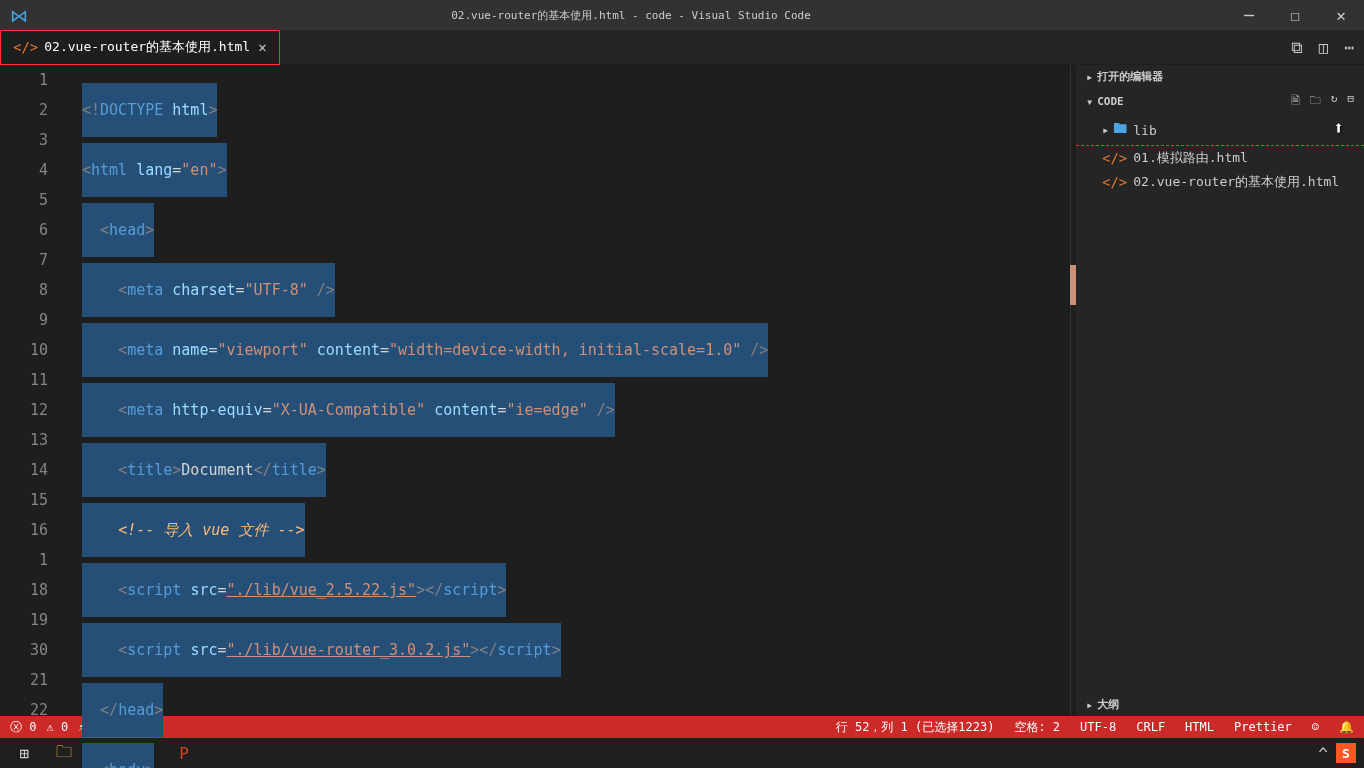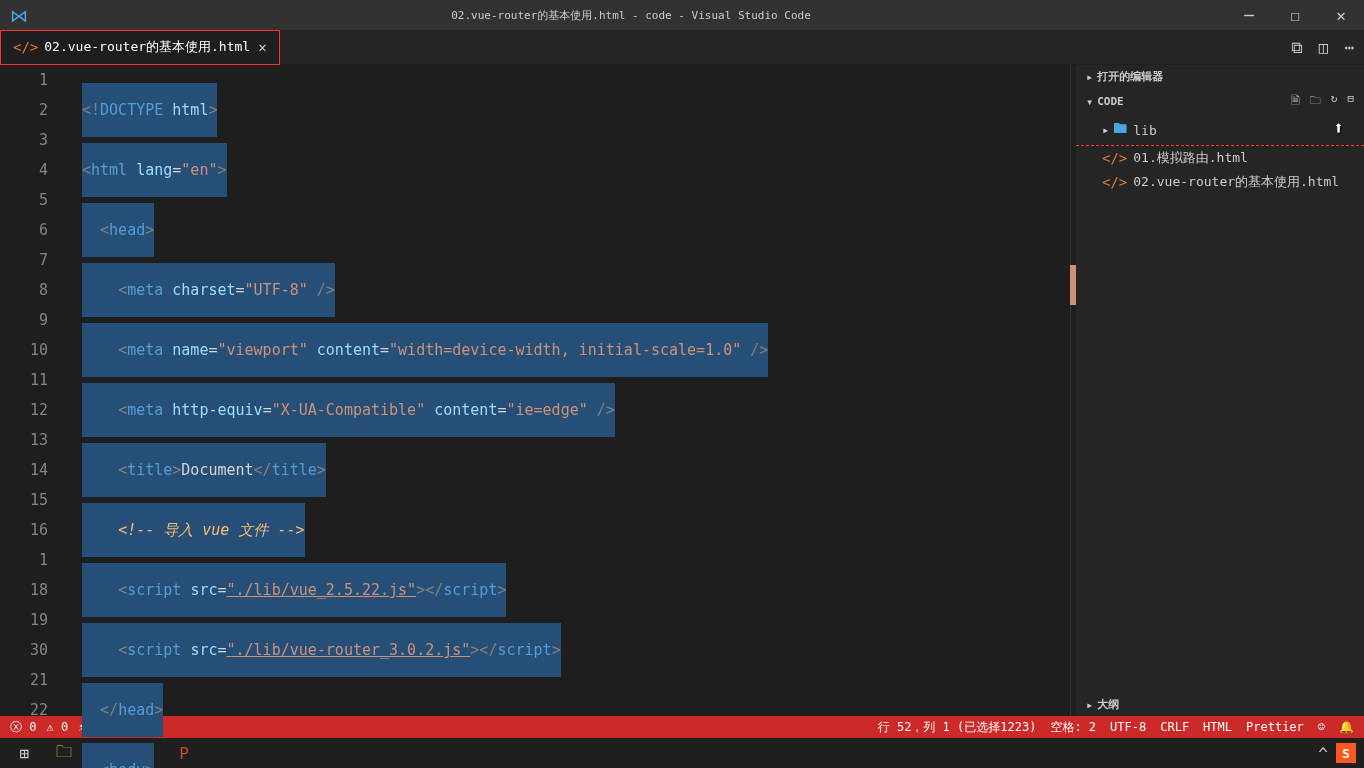--- a/index.html
+++ b/index.html
@@ -46,21 +46,21 @@
 .file-item { display: flex; align-items: center; padding: 3px 10px 3px 26px; cursor: pointer; }
 .file-icon { margin-right: 6px; font-size: 14px; }
 .folder-icon { color: #4aa5e0; }
 .html-icon { color: #e37933; }
 .drop-line { border-bottom: 1px dashed #ff3232; height: 1px; margin: 0; }
 .cursor { position: absolute; font-size: 18px; color: #fff; text-shadow: 1px 1px 2px #000; }
 
 
 .statusbar { height: 22px; background: #cc2929; display: flex; align-items: center; color: #ffffff; font-size: 12px; padding: 0 10px; }
 .status-left { display: flex; gap: 10px; align-items: center; }
-.status-right { margin-left: auto; display: flex; gap: 14px; align-items: center; }
+.status-right { margin-left: auto; display: flex; gap: 20px; align-items: center; }
 
 
 .taskbar { height: 30px; background: #1f1f1f; display: flex; align-items: center; padding: 0 4px; }
 .task-item { width: 40px; height: 30px; display: flex; align-items: center; justify-content: center; font-size: 16px; }
 .task-right { margin-left: auto; display: flex; align-items: center; padding-right: 4px; gap: 8px; }
 
 .minimap { width: 6px; background: #1e1e1e; border-left: 1px solid #333; position: relative; }
 .minimap-marker { position: absolute; right: 0; width: 6px; height: 40px; background: #ce9178; top: 200px; }
 .sidebar-bottom { margin-top: auto; }
 </style>

